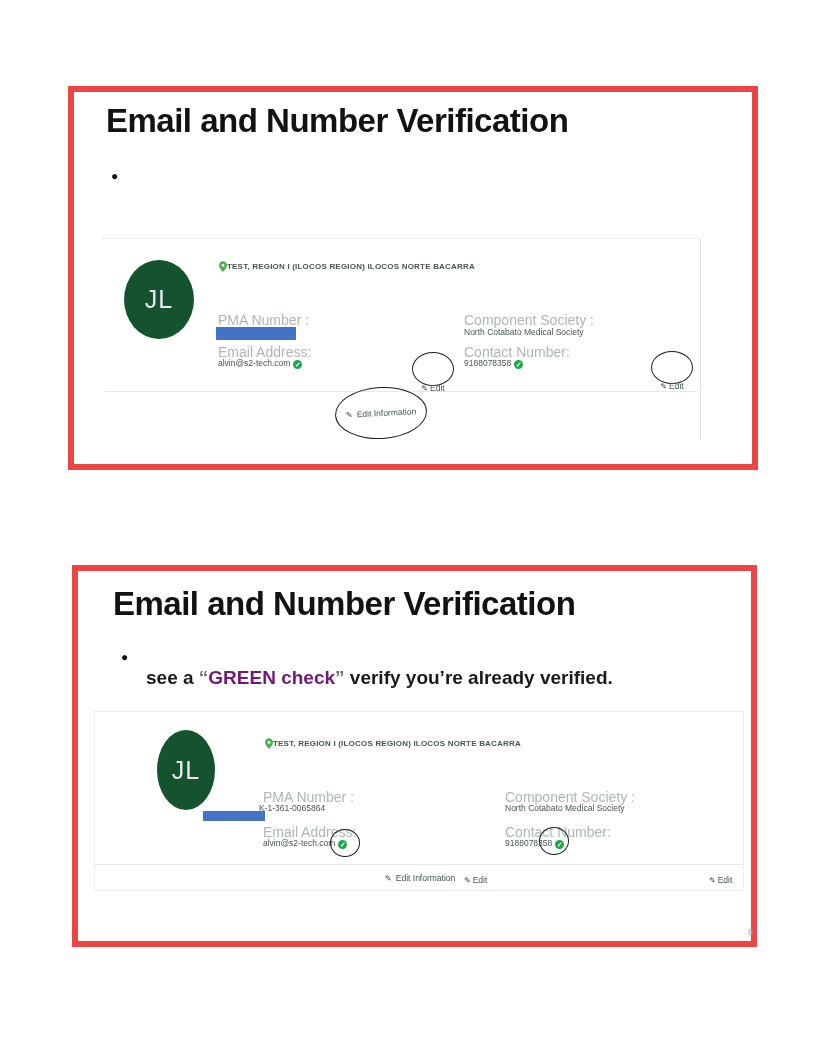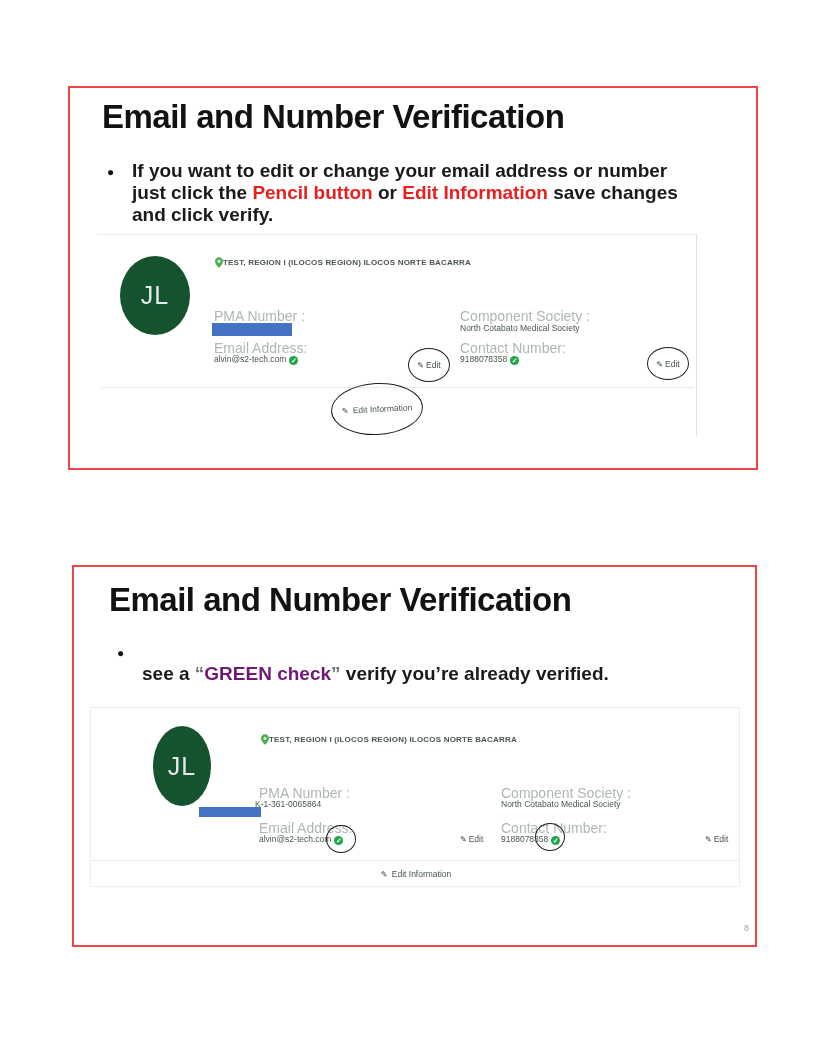--- a/index.html
+++ b/index.html
@@ -1,19 +1,19 @@
 <!DOCTYPE html>
 <html><head>
 <meta charset="utf-8">
 <style>
   * { margin:0; padding:0; box-sizing:border-box; }
   body { background:#ffffff; font-family:"Liberation Sans", sans-serif; }
   .page { position:relative; width:816px; height:1056px; background:#ffffff; overflow:hidden; }
 
-  .slide { position:absolute; background:#ffffff; border:2px solid #ef4444;padding-left:20px; }
+  .slide { position:absolute; background:#ffffff; border:6px solid #ef4444;padding-left:20px; }
   #slide1 { left:68px; top:86px; width:690px; height:384px; }
   #slide2 { left:72px; top:565px; width:685px; height:382px; }
 
   .slide-title { position:absolute; font-size:33px; font-weight:bold; color:#121212; letter-spacing:-0.5px; white-space:nowrap; }
   #slide1 .slide-title { left:32px; top:10px; }
   #slide2 .slide-title { left:35px; top:14px; }
 
   .bullet-dot { position:absolute; font-size:12px; color:#111; }
   #slide1 .bullet-dot { left:37px; top:77px; }
   #slide2 .bullet-dot { left:43px; top:79px; }
@@ -38,21 +38,21 @@
   #slide2 .loc { left:170px; top:26px; }
   .pin-ic { display:inline-block; width:8px; height:11px; flex:0 0 auto; }
 
   .fld-label { position:absolute; font-size:14px; color:#aeb7b1; white-space:nowrap; }
   .fld-value { position:absolute; font-size:8.5px; color:#47564d; white-space:nowrap; }
   .chk { display:inline-block; width:9px; height:9px; margin-left:3px; border-radius:50%; background:#21a74a; color:#fff; font-size:7px; line-height:9px; text-align:center; vertical-align:-1px; font-weight:bold; }
   .redact-bar { position:absolute; background:#4472c4; z-index:3; }
   #slide1 .redact-bar { left:115px; top:88px; width:80px; height:13px; }
   #slide2 .redact-bar { left:108px; top:99px; width:62px; height:10px; }
 
-  .edit-btn { font-size:8.5px; color:#47564d; white-space:nowrap; cursor:pointer; }
+  .edit-btn { font-size:8.5px; color:#47564d; white-space:nowrap; cursor:pointer;margin-top:37px; }
   .pencil { font-size:8px; color:#3d4a42; margin-right:2px; }
   .annot { position:absolute; border:1.5px solid #222; border-radius:50%; display:flex; align-items:center; justify-content:center; background:transparent; z-index:4; }
   .annot.plain { border-color:#1f1f1f; }
   .abs { position:absolute; }
 
   .divider { position:absolute; height:1px; background:#e8e8e8; }
   #slide1 .divider { left:4px; top:152px; width:593px; }
   #slide2 .divider { left:0; top:152px; width:648px; }
 
   .edit-info-wrap { position:absolute; display:flex; align-items:center; justify-content:center; }
@@ -63,24 +63,20 @@
   .page-number { position:absolute; left:670px; top:356px; font-size:9px; color:#a3a3a3; }
 </style>
 </head>
 <body>
 
 <div class="page">
 
   <div class="slide" id="slide1">
     <div class="slide-title">Email and Number Verification</div>
     <div class="bullet-dot">●</div>
-    <div class="bullet-text"><span>If you want to edit or change your email address or number</span><br>
-      <span>just click the </span><span class="red-em">Pencil button</span><span> or </span><span class="red-em">Edit Information</span><span> save changes</span><br>
-      <span>and click verify.</span>
-    </div>
 
     <div class="shot">
       <div class="avatar">JL</div>
 
       <div class="loc">
         <svg class="pin-ic" viewBox="0 0 24 32">
             <path fill="#4caf50" d="M12 0C5.4 0 0 5.4 0 12c0 9 12 20 12 20s12-11 12-20C24 5.4 18.6 0 12 0zm0 16.5a4.5 4.5 0 1 1 0-9 4.5 4.5 0 0 1 0 9z"></path>
           </svg>
         <span>TEST, REGION I (ILOCOS REGION) ILOCOS NORTE BACARRA</span>
       </div>

